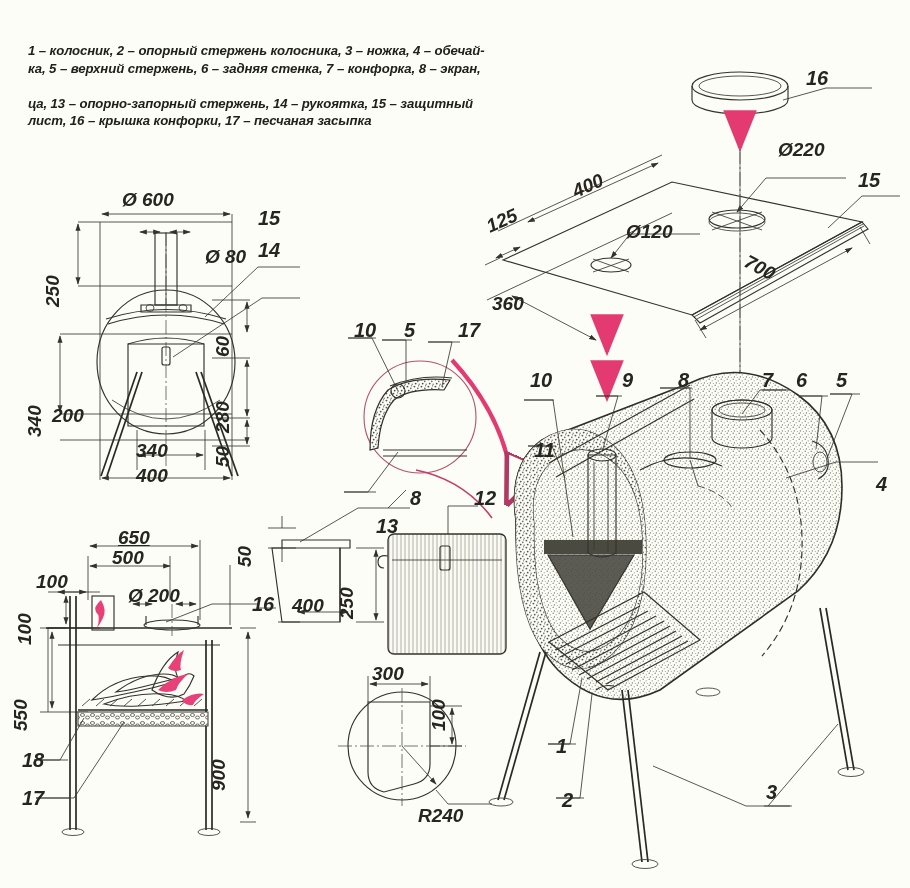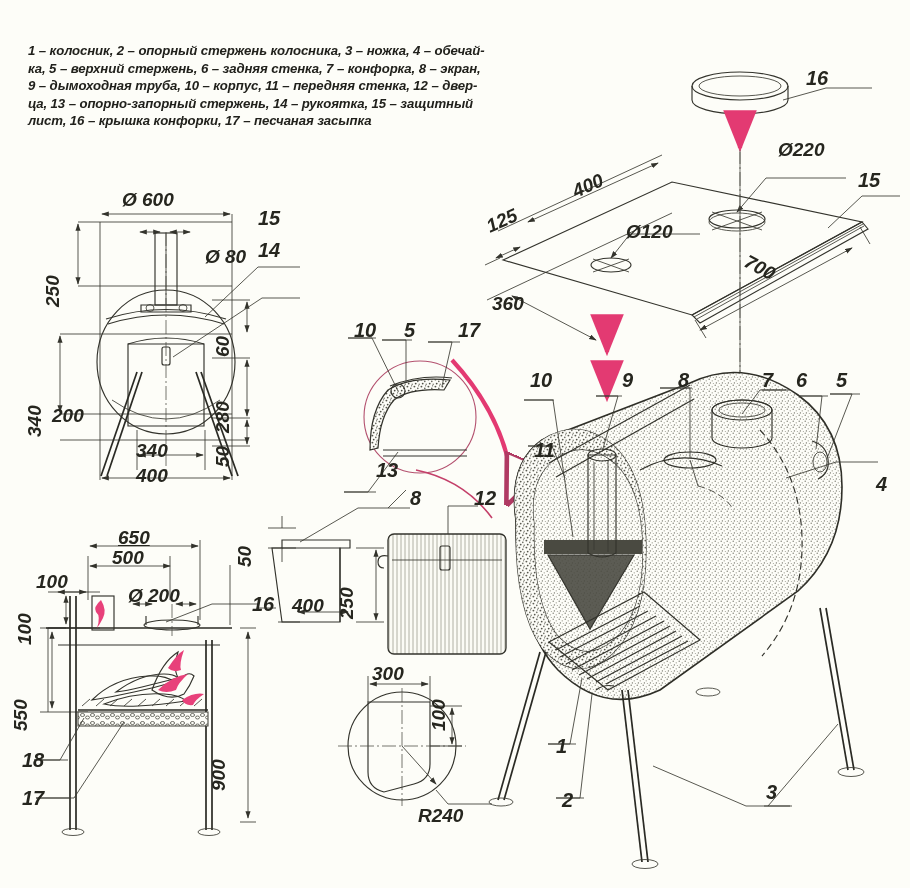--- a/index.html
+++ b/index.html
@@ -45,21 +45,21 @@
   .flame{fill:#e8417a;}
 </style>
 </head>
 <body>
 
 <div id="sheet">
 
   <div id="caption">
     <span>1 – колосник, 2 – опорный стержень колосника, 3 – ножка, 4 – обечай-</span><br>
     <span>ка, 5 – верхний стержень, 6 – задняя стенка, 7 – конфорка, 8 – экран,</span><br>
-    <span>9 – дымоходная труба, 10 – корпус, 11 – передняя стенка, 12 – двер-</span><br>
+    <br>
     <span>ца, 13 – опорно-запорный стержень, 14 – рукоятка, 15 – защитный</span><br>
     <span>лист, 16 – крышка конфорки, 17 – песчаная засыпка</span>
   </div>
 
   <svg class="layer" viewBox="0 0 910 888">
     <defs>
 
       <pattern id="sand" width="7" height="7" patternUnits="userSpaceOnUse">
         <rect width="7" height="7" fill="#fdfdf8"></rect>
         <circle cx="1.4" cy="1.6" r="0.95" fill="#56564c"></circle>
@@ -486,21 +486,21 @@
   <div class="lbl num" style="left:252px;top:594px;">16</div>
 
   <div class="lbl dim rot90" style="left:254px;top:548px;">50</div>
   <div class="lbl dim" style="left:292px;top:596px;">400</div>
   <div class="lbl dim rot90" style="left:356px;top:600px;">250</div>
 
   <div class="lbl num" style="left:354px;top:320px;">10</div>
   <div class="lbl num" style="left:404px;top:320px;">5</div>
   <div class="lbl num" style="left:458px;top:320px;">17</div>
 
-  <div class="lbl num" style="left:376px;top:460px;text-align:right;">13</div>
+  <div class="lbl num" style="left:376px;top:516px;text-align:right;">13</div>
   <div class="lbl num" style="left:410px;top:488px;">8</div>
   <div class="lbl num" style="left:474px;top:488px;">12</div>
 
   <div class="lbl dim" style="left:372px;top:664px;">300</div>
   <div class="lbl dim rot90" style="left:448px;top:712px;">100</div>
   <div class="lbl dim" style="left:418px;top:806px;">R240</div>
 
   <div class="lbl num" style="left:806px;top:68px;">16</div>
   <div class="lbl dim" style="left:778px;top:140px;">Ø220</div>
   <div class="lbl dim" style="left:626px;top:222px;">Ø120</div>

